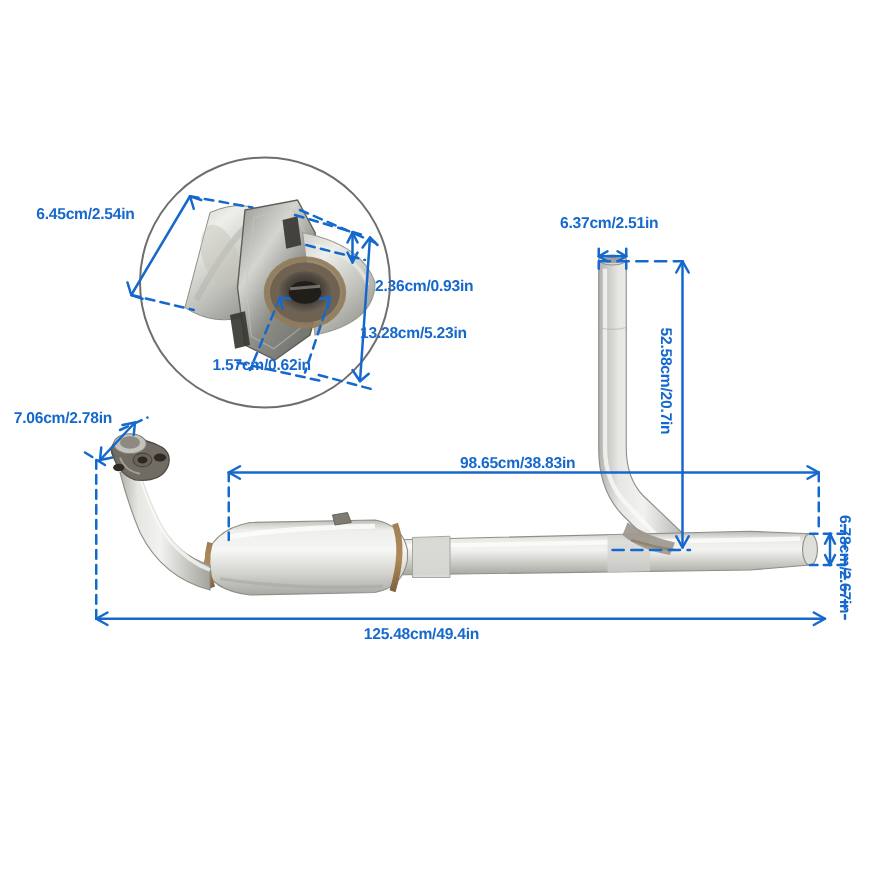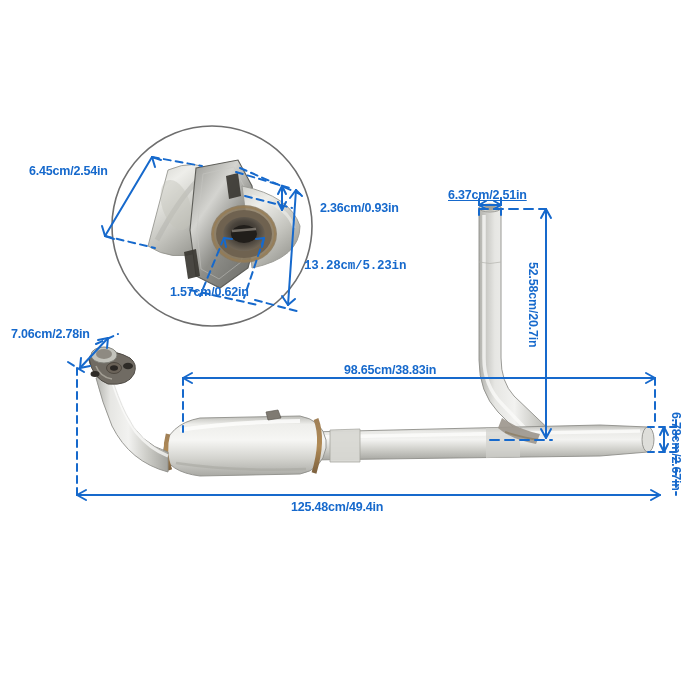--- a/index.html
+++ b/index.html
@@ -261,31 +261,31 @@
       <path d="M 77 495 L 660 495"></path>
       <path d="M 77 495 l 9 -5 M 77 495 l 9 5"></path>
       <path d="M 660 495 l -9 -5 M 660 495 l -9 5"></path>
 
       <path d="M 77 368 L 77 495" stroke-dasharray="7 5"></path>
     </g>
   </svg>
 
   <div class="dim-label" style="left:29px; top:164px;">6.45cm/2.54in</div>
 
-  <div class="dim-label" style="left:300px; top:201px;margin-left:20px;">2.36cm/0.93in</div>
-
-  <div class="dim-label" style="left:304px; top:259px;font-family:Liberation Mono, monospace;">13.28cm/5.23in</div>
+  <div class="dim-label" style="left:300px; top:222px;">2.36cm/0.93in</div>
+
+  <div class="dim-label" style="left:288px; top:259px;">13.28cm/5.23in</div>
 
   <div class="dim-label" style="left:170px; top:285px;">1.57cm/0.62in</div>
 
   <div class="dim-label" style="left:11px; top:327px;">7.06cm/2.78in</div>
 
-  <div class="dim-label" style="left:448px; top:188px;text-decoration:underline;">6.37cm/2.51in</div>
+  <div class="dim-label" style="left:448px; top:171px;">6.37cm/2.51in</div>
 
   <div class="dim-label vert" style="left:540px; top:262px;">52.58cm/20.7in</div>
 
-  <div class="dim-label" style="left:344px; top:363px;">98.65cm/38.83in</div>
+  <div class="dim-label" style="left:368px; top:363px;">98.65cm/38.83in</div>
 
   <div class="dim-label vert" style="left:683px; top:412px;">6.78cm/2.67in</div>
 
   <div class="dim-label" style="left:291px; top:500px;text-align:right;">125.48cm/49.4in</div>
 
 </div>
 
 </body></html>

